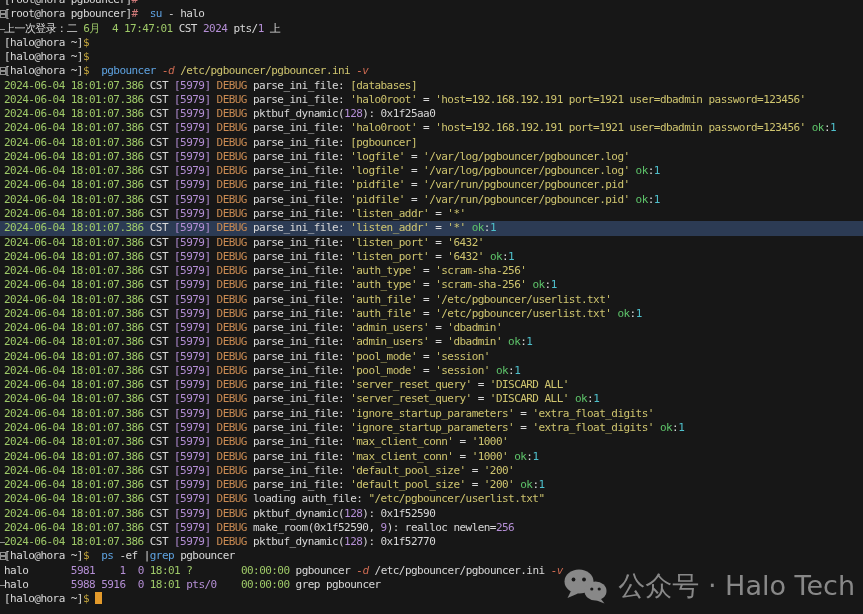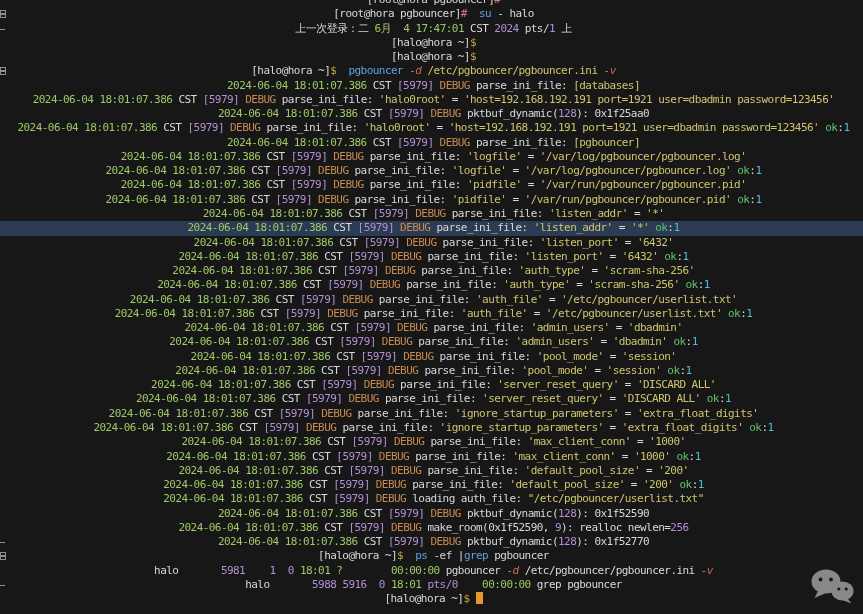--- a/index.html
+++ b/index.html
@@ -6,21 +6,21 @@
   body{
     width:863px;height:614px;overflow:hidden;position:relative;
     background:#171717;
     font-family:"DejaVu Sans Mono",monospace;
   }
   #terminal{
     position:absolute;left:0;top:-7px;width:863px;
     font-size:11px;line-height:14.28px;letter-spacing:-0.55px;
     color:#d8d8d8;cursor:text;
   }
-  .tline{white-space:pre;position:relative;height:14.28px;padding-left:4px;text-align:center;}
+  .tline{white-space:pre;position:relative;height:14.28px;padding-left:4px;}
   .marker{position:absolute;left:0;}
   .marker.box{top:3px;width:6px;height:8px;box-sizing:border-box;border:1px solid #8f8f8f;
     background:linear-gradient(transparent 38%, #8f8f8f 38%, #8f8f8f 62%, transparent 62%);}
   .marker.dash{top:7px;width:5px;height:1px;background:#8f8f8f;}
   .i{font-style:italic;}
   .cursor{display:inline-block;width:7px;height:12px;vertical-align:-2px;}
   #watermark{
     position:absolute;right:8px;bottom:10px;
     display:flex;align-items:center;gap:10px;
     font-family:"DejaVu Sans",sans-serif;font-size:27px;font-weight:400;
@@ -87,13 +87,14 @@
         <path d="M39 31 L42.5 35.5 L33.5 32 Z"></path>
       </g>
       <g fill="#171717">
         <circle cx="11.5" cy="11.5" r="1.9"></circle>
         <circle cx="22" cy="11.5" r="1.9"></circle>
         <circle cx="29.8" cy="21" r="1.6"></circle>
         <circle cx="37.2" cy="21" r="1.6"></circle>
       </g>
     </svg>
   </span>
+  <span>公众号 · Halo Tech</span>
 </div>
 
 </body></html>

